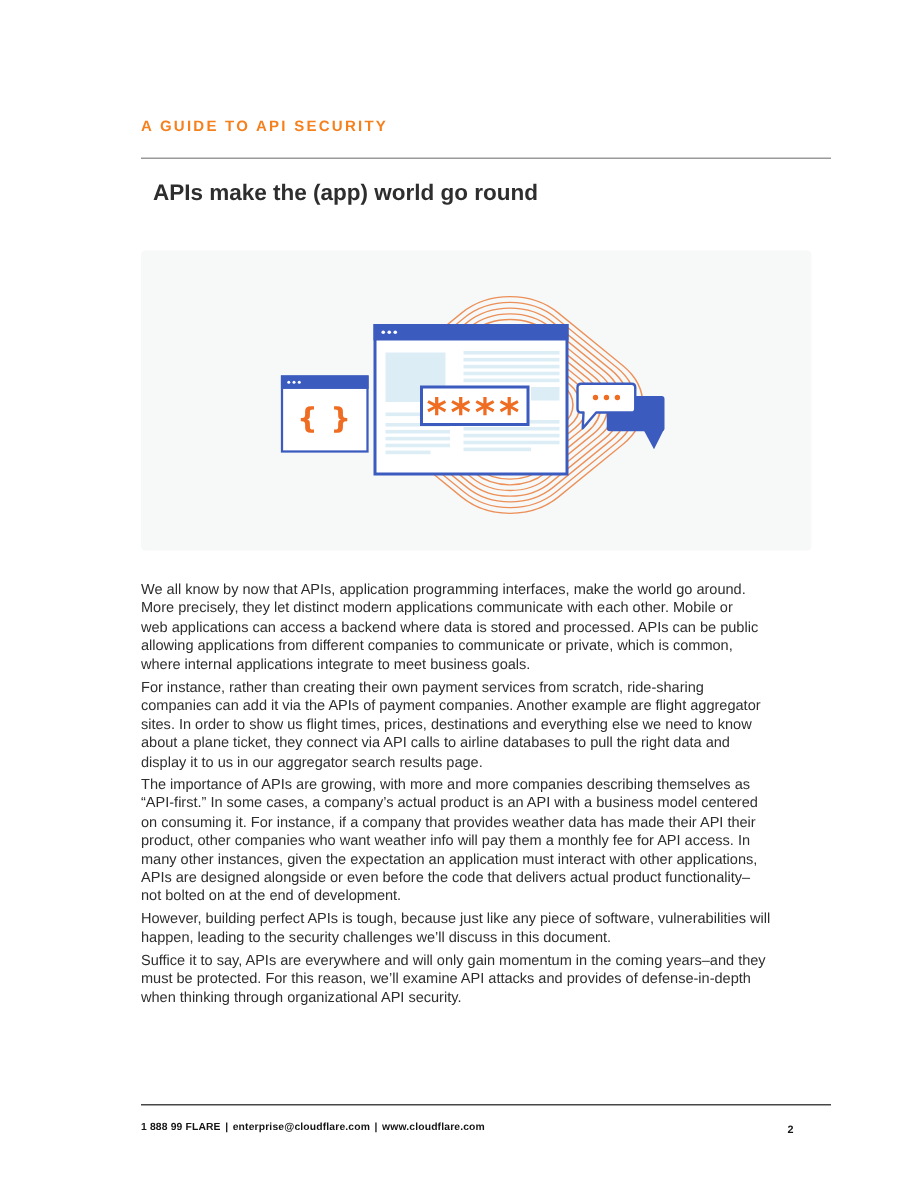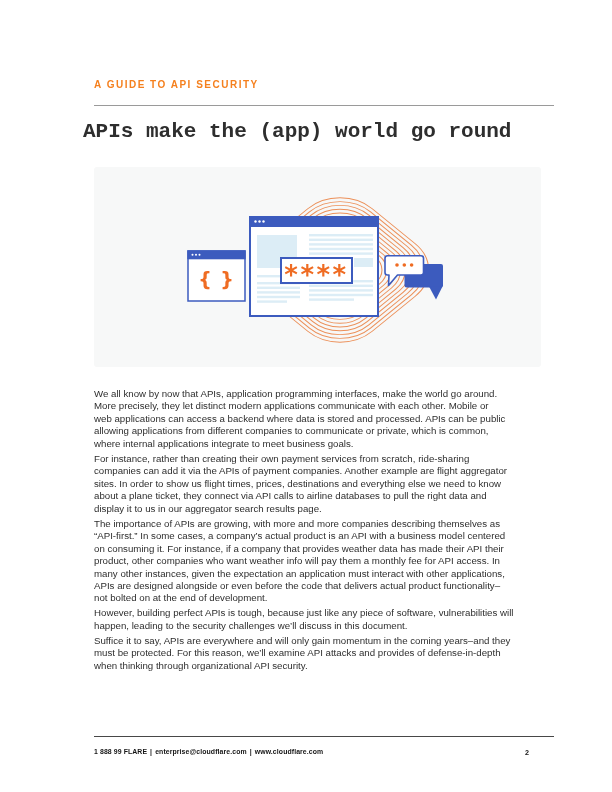--- a/index.html
+++ b/index.html
@@ -11,22 +11,22 @@
   .eyebrow {
     position:absolute; left:36px; top:79px;
     font-size:10px; font-weight:bold; letter-spacing:1.5px;
     color:var(--brand_orange,#F5801E);
   }
   .rule-top {
     position:absolute; left:36px; top:105px; width:540px; height:1px;
     background:var(--rule_gray,#9a9a9a);
   }
   .title {
-    position:absolute; left:25px; top:120px; margin:0;
-    font-size:21px; font-weight:bold; color:var(--text_dark,#2c2c2c);font-family:Liberation Mono, monospace;
+    position:absolute; left:44px; top:120px; margin:0;
+    font-size:15px; font-weight:bold; color:var(--text_dark,#2c2c2c);
   }
   .illustration {
     position:absolute; left:36px; top:167px; width:447px; height:200px;
     background:var(--canvas_gray,#F7F8F8); border-radius:3px;
   }
   .illustration svg { display:block; width:447px; height:200px; }
 
   .ring { fill:none; stroke:var(--ring_orange,#EC9059); stroke-width:1.05; }
   .bar { fill:var(--royal_blue,#3C5BBE); }
   .win { fill:#ffffff; stroke:var(--royal_blue,#3C5BBE); }

